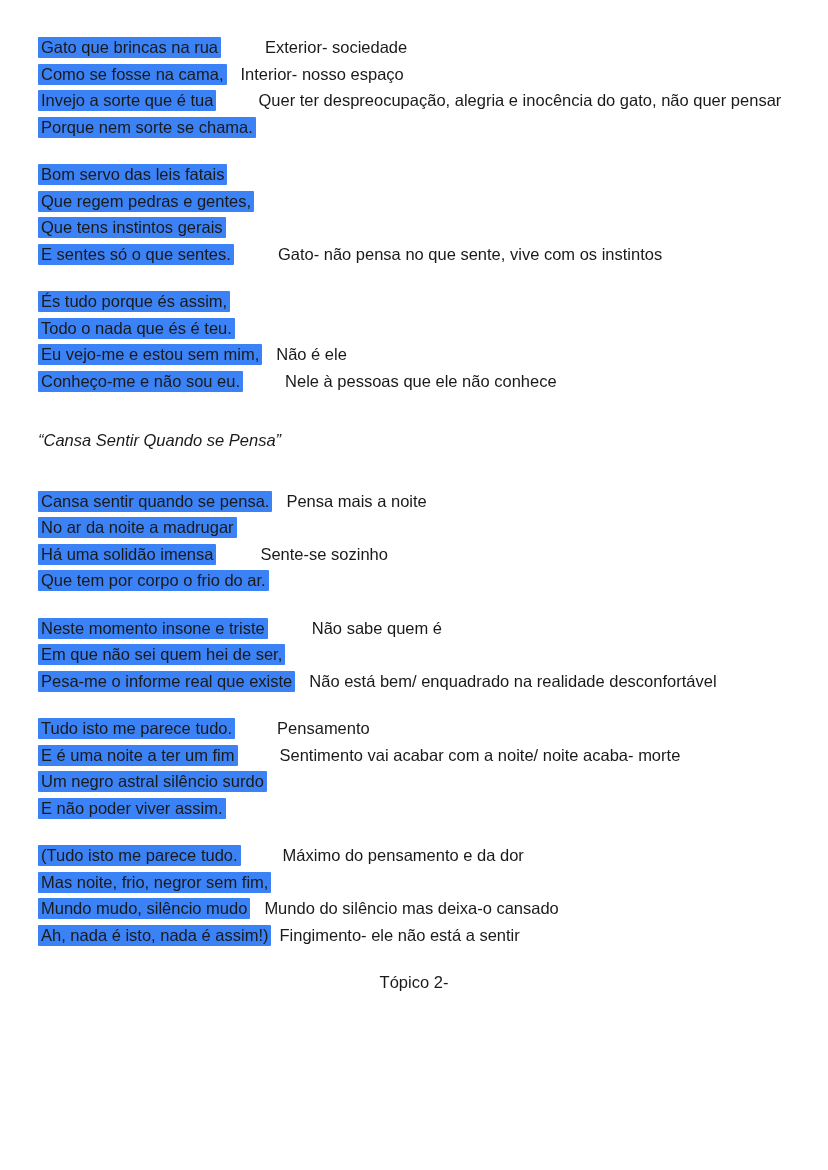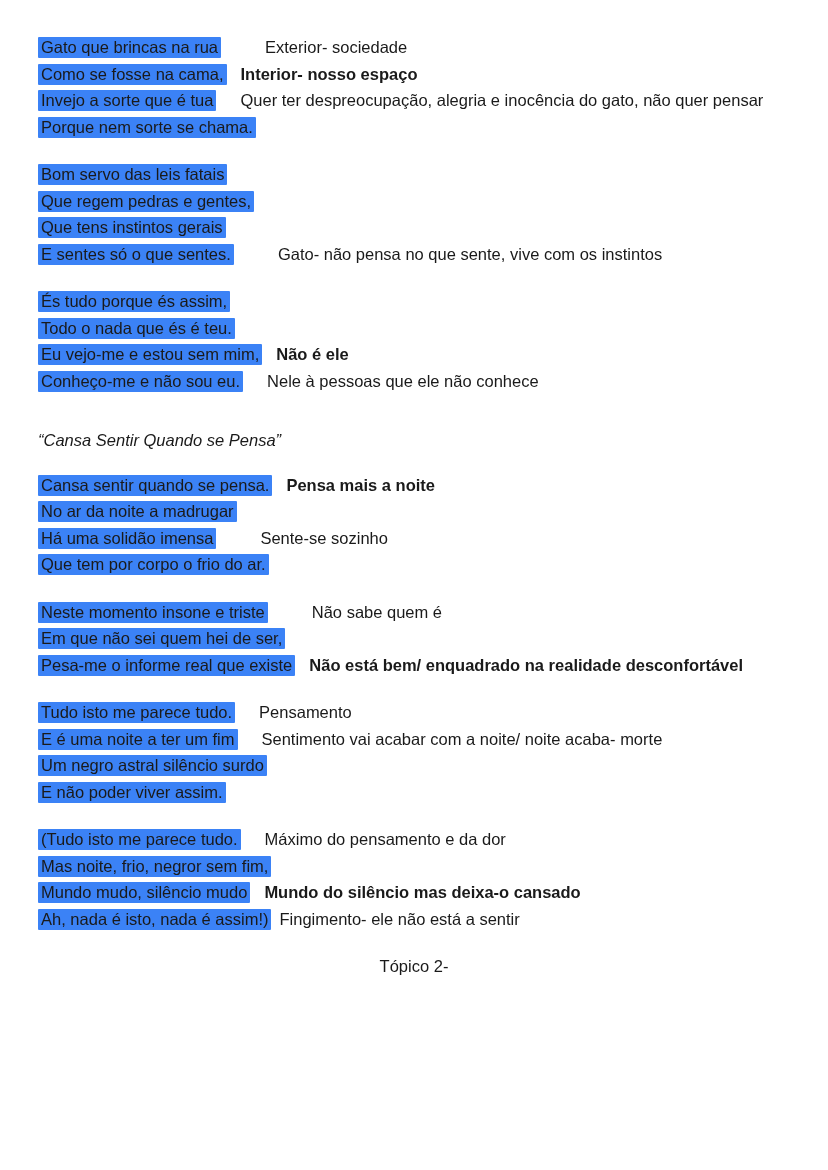--- a/index.html
+++ b/index.html
@@ -35,31 +35,31 @@
     box-decoration-break: clone;
     -webkit-box-decoration-break: clone;
   }
   .note {
     padding-left: 8px;
   }
   .title-line {
     font-size: 16.5px;
     line-height: 26.5px;
     font-style: italic;
-    margin-bottom: 18px;
+    margin-bottom: 34px;
     margin-top: 4px;
   }
   .plain-line {
     font-size: 16.5px;
     line-height: 26.5px;
     text-align: center;
   }
   .spacer-sm { height: 8px; }
-  .note-gap-1 { padding-left: 14px; font-weight: bold; }
-  .note-gap-2 { padding-left: 24px; }
+  .note-gap-1 { padding-left: 14px; }
+  .note-gap-2 { padding-left: 42px; }
   .note-gap-3 { padding-left: 44px; }
 </style>
 </head>
 <body>
 
 <div class="page">
 
   <div>
     <div class="stanza">
       <div class="line"><span class="hl">Gato que brincas na rua</span><span class="note note-gap-3">Exterior- sociedade</span></div>

